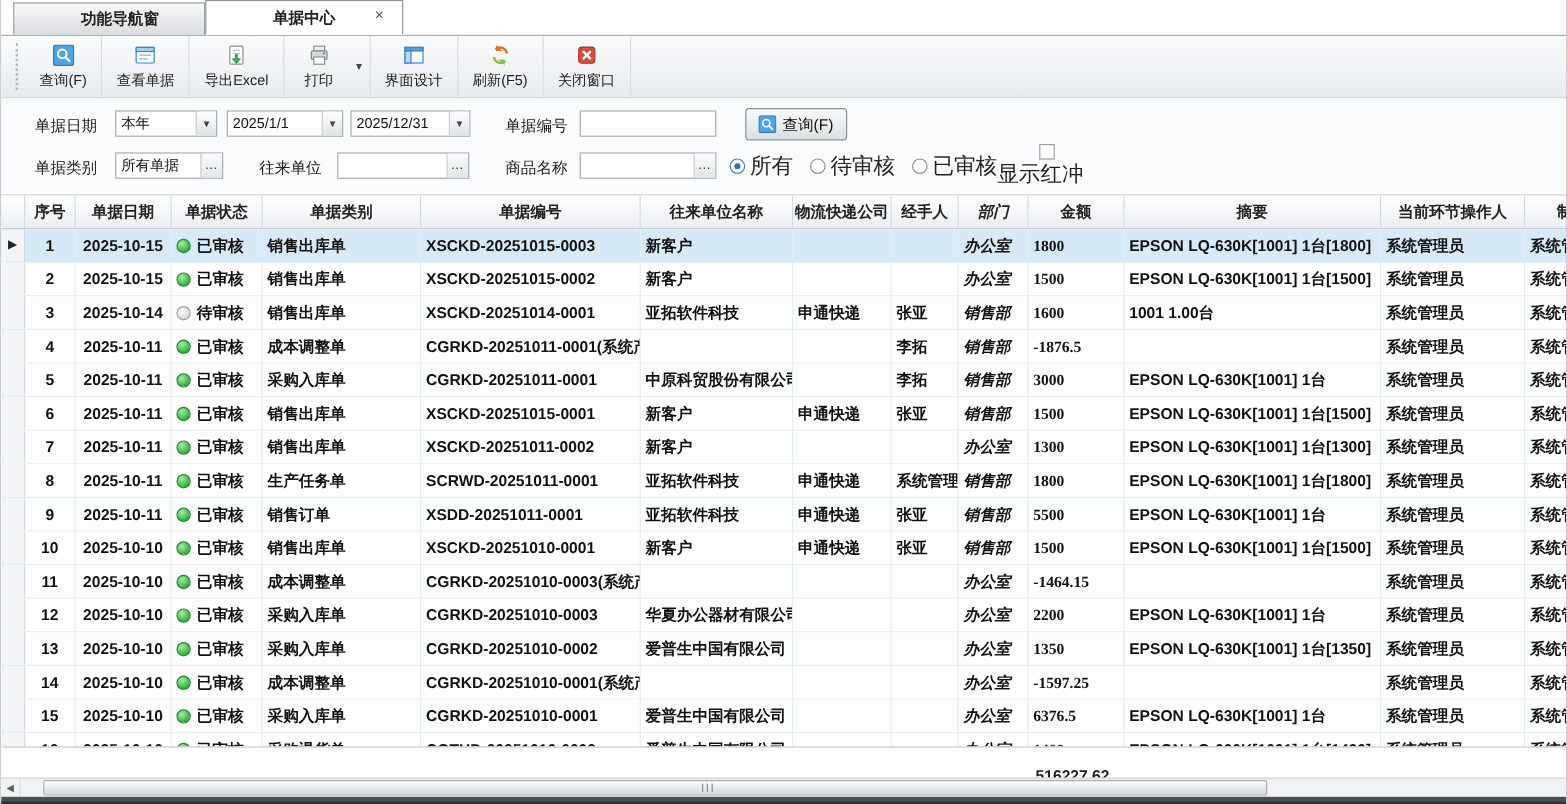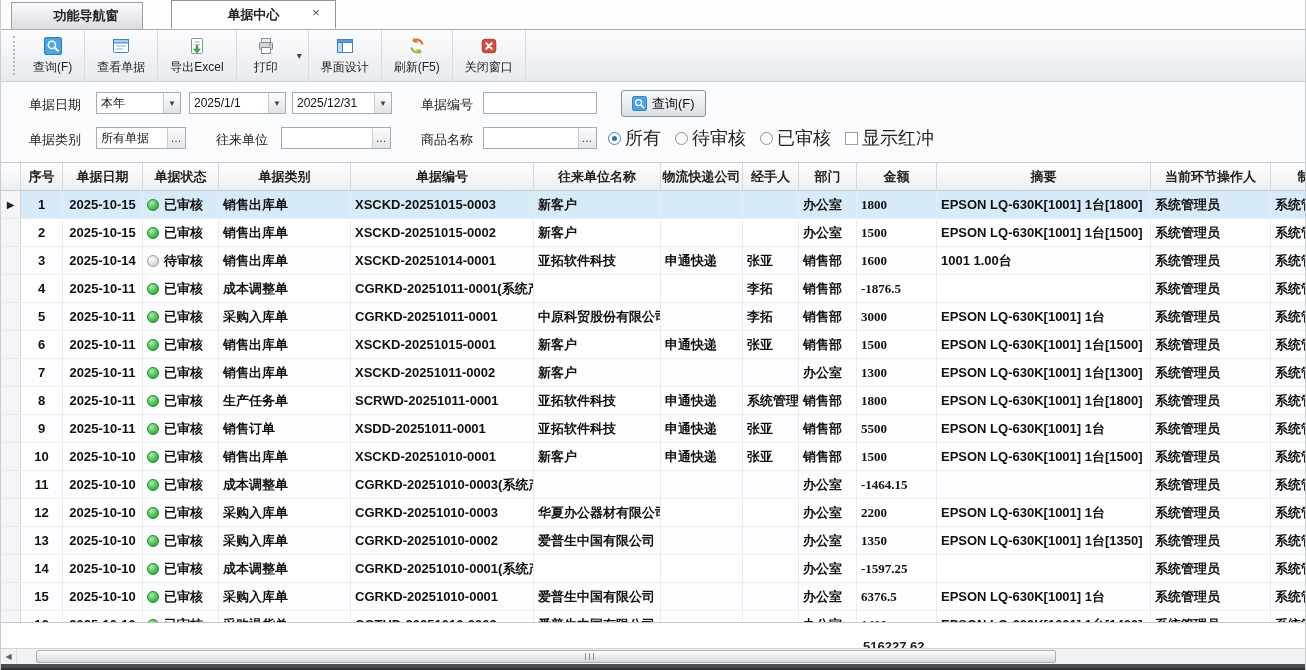--- a/index.html
+++ b/index.html
@@ -3,21 +3,21 @@
 <meta charset="utf-8">
 <style>
   html,body{margin:0;padding:0;background:#ffffff;}
   *{box-sizing:border-box;}
   body{font-family:"Liberation Sans","DejaVu Sans",sans-serif;}
   .window{position:relative;width:1306px;height:670px;overflow:hidden;background:#fff;border-left:1px solid #c9ced4;border-right:1px solid #c9ced4;}
 
   
   .tabstrip{position:absolute;top:0;left:0;right:0;height:30px;background:#fdfdfd;border-bottom:1px solid #aab0b6;}
   .tab{position:absolute;bottom:0;height:27px;display:flex;align-items:center;justify-content:center;font-size:13px;font-weight:600;color:#222;cursor:default;}
-  .tab.inactive{left:10px;width:132px;background:linear-gradient(#fafbfc,#d9dce0);border:1px solid #9aa0a6;border-bottom:none;padding-left:18px;}
+  .tab.inactive{left:10px;width:160px;background:linear-gradient(#fafbfc,#d9dce0);border:1px solid #9aa0a6;border-bottom:none;padding-left:18px;}
   .tab.active{left:170px;width:165px;height:29px;background:#ffffff;border:1px solid #8f959b;border-bottom:1px solid #ffffff;z-index:2;}
   .tab-close{position:absolute;right:12px;top:5px;width:14px;height:14px;line-height:13px;text-align:center;color:#555;font-size:13px;font-weight:400;}
 
   
   .toolbar{position:absolute;top:30px;left:0;right:0;height:52px;background:linear-gradient(#fbfcfd,#e7ebef);border-bottom:1px solid #cdd2d7;display:flex;align-items:stretch;padding-left:10px;}
   .tb-grip{width:6px;margin:6px 2px;border-left:2px dotted #b3b9bf;}
   .tb-btn{position:relative;display:flex;flex-direction:column;align-items:center;justify-content:center;padding:3px 12px 4px;min-width:58px;border-right:1px solid #d9dde1;cursor:default;}
   .tb-btn .ico{height:22px;display:flex;align-items:center;}
   .tb-btn .lbl{font-size:12px;color:#222;margin-top:2px;white-space:nowrap;}
   .tb-caret{font-size:10px;color:#444;align-self:center;margin-left:2px;margin-right:6px;}
@@ -52,21 +52,21 @@
   .c-sel{width:20px;flex:none;background:#f2f4f6;border-right:1px solid #d4d9de !important;justify-content:center;padding:0 !important;font-size:10px;color:#222;}
   .grid-header .c-sel{background:linear-gradient(#ffffff,#ebeef2);}
   .c-no{width:42px;flex:none;}
   .c-date{width:80px;flex:none;}
   .c-status{width:76px;flex:none;}
   .c-type{width:132px;flex:none;}
   .c-code{width:183px;flex:none;}
   .c-partner{width:127px;flex:none;}
   .c-logi{width:82px;flex:none;}
   .c-hand{width:56px;flex:none;}
-  .c-dept{width:58px;flex:none;}
+  .c-dept{width:58px;flex:none;font-style:italic;}
   .c-amt{width:80px;flex:none;font-family:Liberation Serif, serif;}
   .c-sum{width:214px;flex:none;}
   .c-oper{width:120px;flex:none;}
   .c-maker{width:80px;flex:none;}
   .status-dot{width:12px;height:12px;border-radius:50%;flex:none;margin-right:5px;}
   .status-dot.approved{background:radial-gradient(circle at 35% 30%,#a6eba8,#2fae3a 75%);border:1px solid #1f8c2b;}
   .status-dot.pending{background:radial-gradient(circle at 35% 30%,#ffffff,#d4d4d4 75%);border:1px solid #9aa0a6;}
 
   
   .summary{position:absolute;top:622px;left:0;right:0;height:26px;background:#fff;border-top:1px solid #c4cad0;font-size:13px;color:#222;}
@@ -231,21 +231,21 @@
         <span>所有</span>
       </span>
       <span class="radio-item">
         <span class="radio"></span>
         <span>待审核</span>
       </span>
       <span class="radio-item" style="margin-right:0;">
         <span class="radio"></span>
         <span>已审核</span>
       </span>
-      <span class="radio-item" style="margin-right:4px;">
+      <span class="radio-item" style="margin-right:4px;flex-direction:column;">
         <span class="chk"></span>
         <span>显示红冲</span>
       </span>
     </div>
   </div>
 
   <div class="grid">
     <div class="grid-header">
       <div class="cell c-sel"></div>
       <div class="cell c-no">序号</div>

